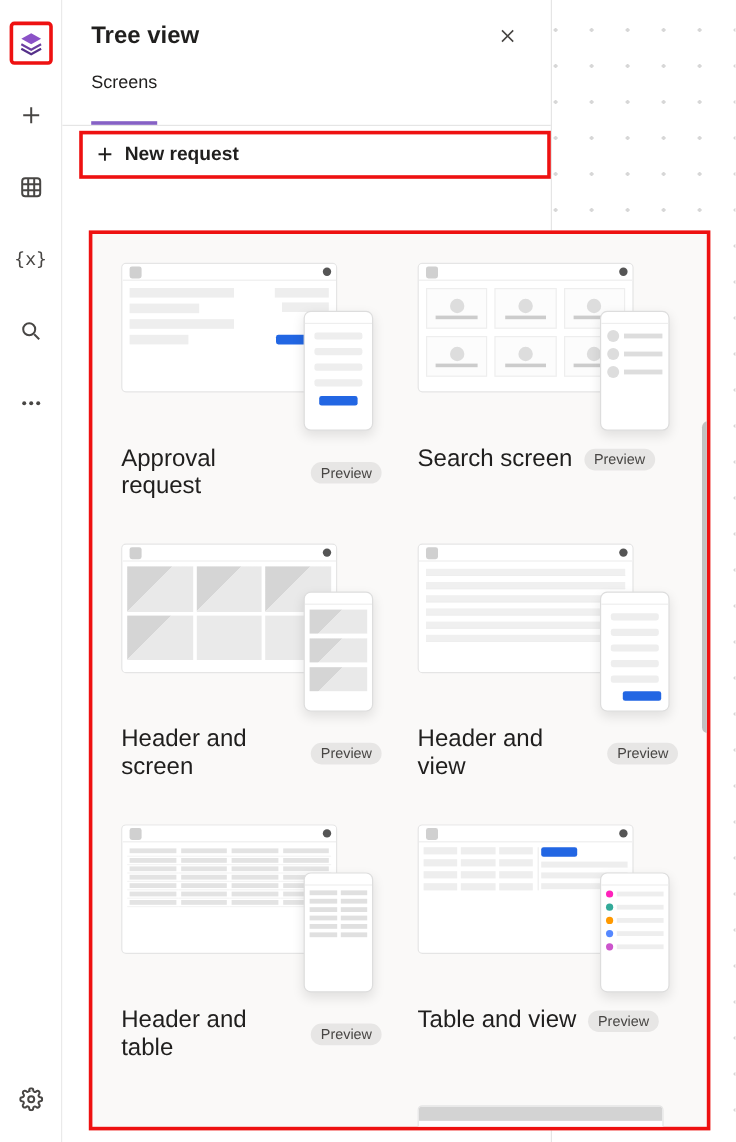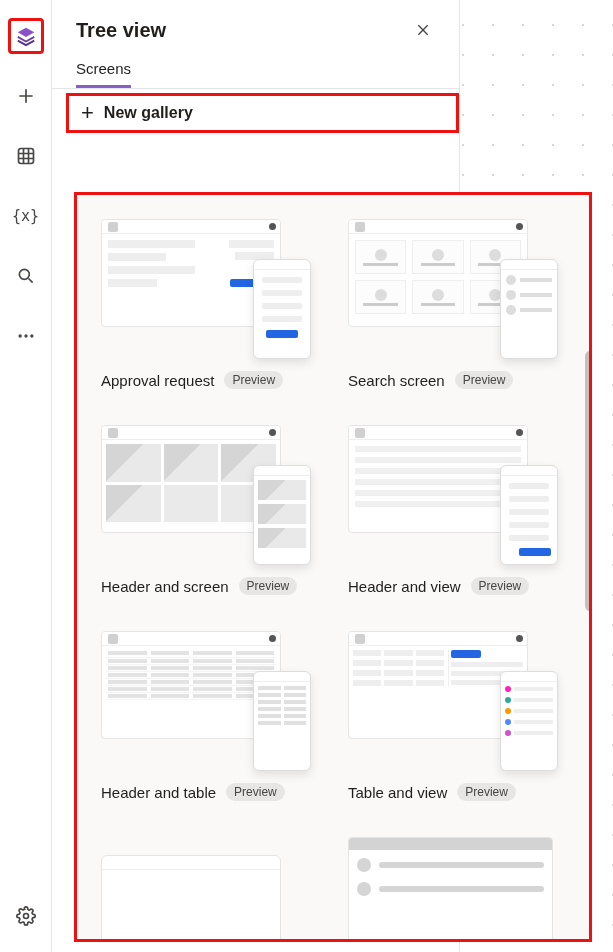--- a/index.html
+++ b/index.html
@@ -74,21 +74,21 @@
       width: 24px; height:24px;
       display:flex;align-items:center;justify-content:center;
     }
     .tabs {
       display: flex;
       gap: 24px;
       padding: 0 24px;
       border-bottom: 1px solid #e5e5e5;
     }
     .tab {
-      padding: 10px 0 8px 0;
+      padding: 10px 0 24px 0;
       font-size: 15px;
       color: #484644;
       cursor: pointer;
       border-bottom: 3px solid transparent;
     }
     .tab.active {
       border-bottom-color: #8661c5;
       color: #201f1e;
       font-weight: 400;
     }
@@ -195,21 +195,21 @@
       overflow: hidden;
     }
     .tpl-mobile .m-hdr { height:10px;border-bottom:1px solid #eee; }
 
     .tpl-label-row {
       display: flex;
       align-items: center;
       gap: 10px;
       margin-top: 12px;
     }
-    .tpl-label { font-size: 15px; color: #201f1e; }
+    .tpl-label { font-size: 20px; color: #201f1e; }
     .badge {
       background: #e7e6e5;
       color: #484644;
       font-size: 12px;
       padding: 2px 8px;
       border-radius: 10px;
     }
 
     
     .line { height: 5px; background: #eee; margin: 5px 8px; border-radius: 2px; }
@@ -324,21 +324,21 @@
       <svg width="16" height="16" viewBox="0 0 24 24" stroke="#484644" stroke-width="2">
           <path d="M5 5l14 14M19 5L5 19"></path>
         </svg>
     </div>
   </div>
   <div class="tabs">
     <div class="tab active">Screens</div>
   </div>
   <div class="new-screen-btn">
     <span class="plus">+</span>
-    <span>New gallery</span>
+    <span>New request</span>
   </div>
 </div>
 
 <div class="flyout">
   <div class="flyout-scroll"></div>
   <div class="flyout-inner">
     <div class="templates-grid">
 
       <div class="tpl-card">
         <div class="tpl-thumb">

